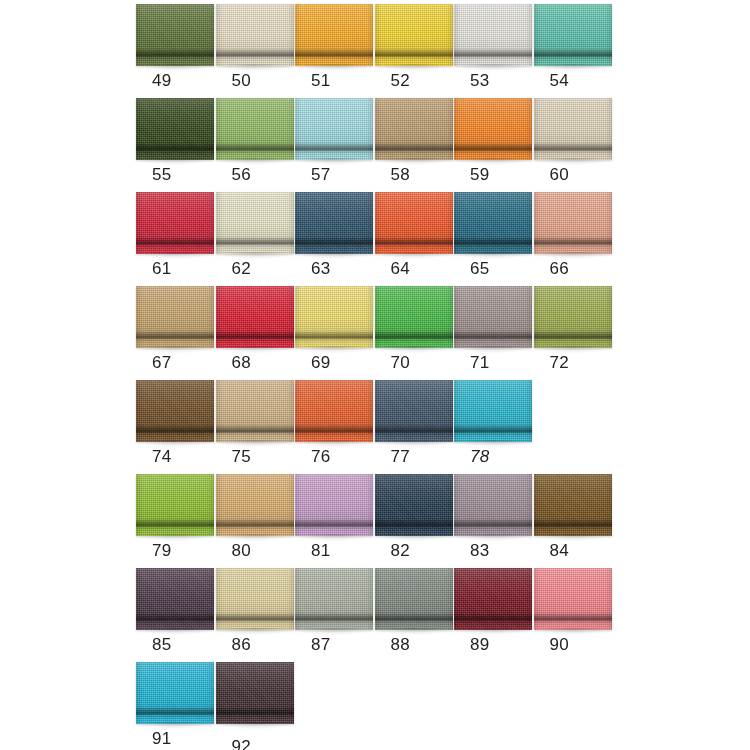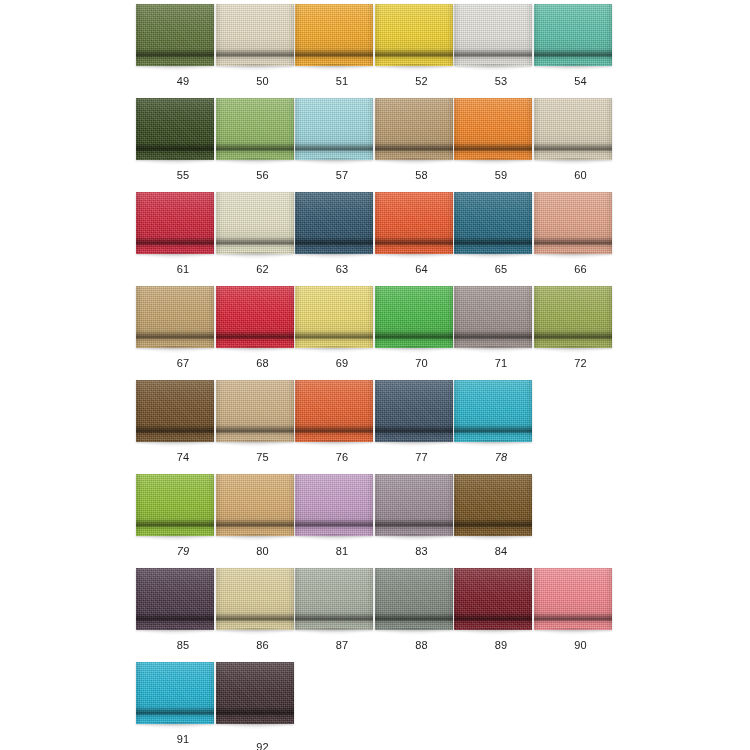--- a/index.html
+++ b/index.html
@@ -121,25 +121,25 @@
     height: 7px;
     background: radial-gradient(ellipse at 50% 0%,
                   rgba(0,0,0,0.16) 0%,
                   rgba(0,0,0,0.05) 48%,
                   rgba(0,0,0,0) 76%);
     pointer-events: none;
   }
 
   .chip-label {
     position: absolute;
-    left: 8px;
+    left: 16px;
     top: 70px;
     width: 78px;
-    text-align: center;
-    font-size: 11px;
+    text-align: left;
+    font-size: 17px;
     line-height: 14px;
     color: #232323;
     letter-spacing: 0.2px;
     font-family: "Liberation Sans", sans-serif;
   }
 </style>
 </head>
 <body>
 
 <div id="swatch-chart">
@@ -416,39 +416,48 @@
         </div>
       </div>
       <div class="swatch-row">
         <div class="swatch-cell">
           <div class="chip" style="background-color: rgb(140, 189, 44);">
             <div class="weave"></div>
             <div class="shade"></div>
             <div class="sides"></div>
           </div>
           <div class="chip-shadow"></div>
-          <div class="chip-label" style="color: rgb(35, 35, 35); font-style: italic;">79</div>
+          <div class="chip-label" style="color: rgb(35, 35, 35);">79</div>
         </div>
         <div class="swatch-cell">
           <div class="chip" style="background-color: rgb(216, 171, 107);">
             <div class="weave"></div>
             <div class="shade"></div>
             <div class="sides"></div>
           </div>
           <div class="chip-shadow"></div>
           <div class="chip-label" style="color: rgb(35, 35, 35);">80</div>
         </div>
         <div class="swatch-cell">
           <div class="chip" style="background-color: rgb(197, 155, 200);">
             <div class="weave"></div>
             <div class="shade"></div>
             <div class="sides"></div>
           </div>
           <div class="chip-shadow"></div>
           <div class="chip-label" style="color: rgb(35, 35, 35);">81</div>
+        </div>
+        <div class="swatch-cell">
+          <div class="chip" style="background-color: rgb(32, 55, 76);">
+            <div class="weave"></div>
+            <div class="shade"></div>
+            <div class="sides"></div>
+          </div>
+          <div class="chip-shadow"></div>
+          <div class="chip-label" style="color: rgb(35, 35, 35);">82</div>
         </div>
         <div class="swatch-cell">
           <div class="chip" style="background-color: rgb(155, 138, 149);">
             <div class="weave"></div>
             <div class="shade"></div>
             <div class="sides"></div>
           </div>
           <div class="chip-shadow"></div>
           <div class="chip-label" style="color: rgb(35, 35, 35);">83</div>
         </div>

